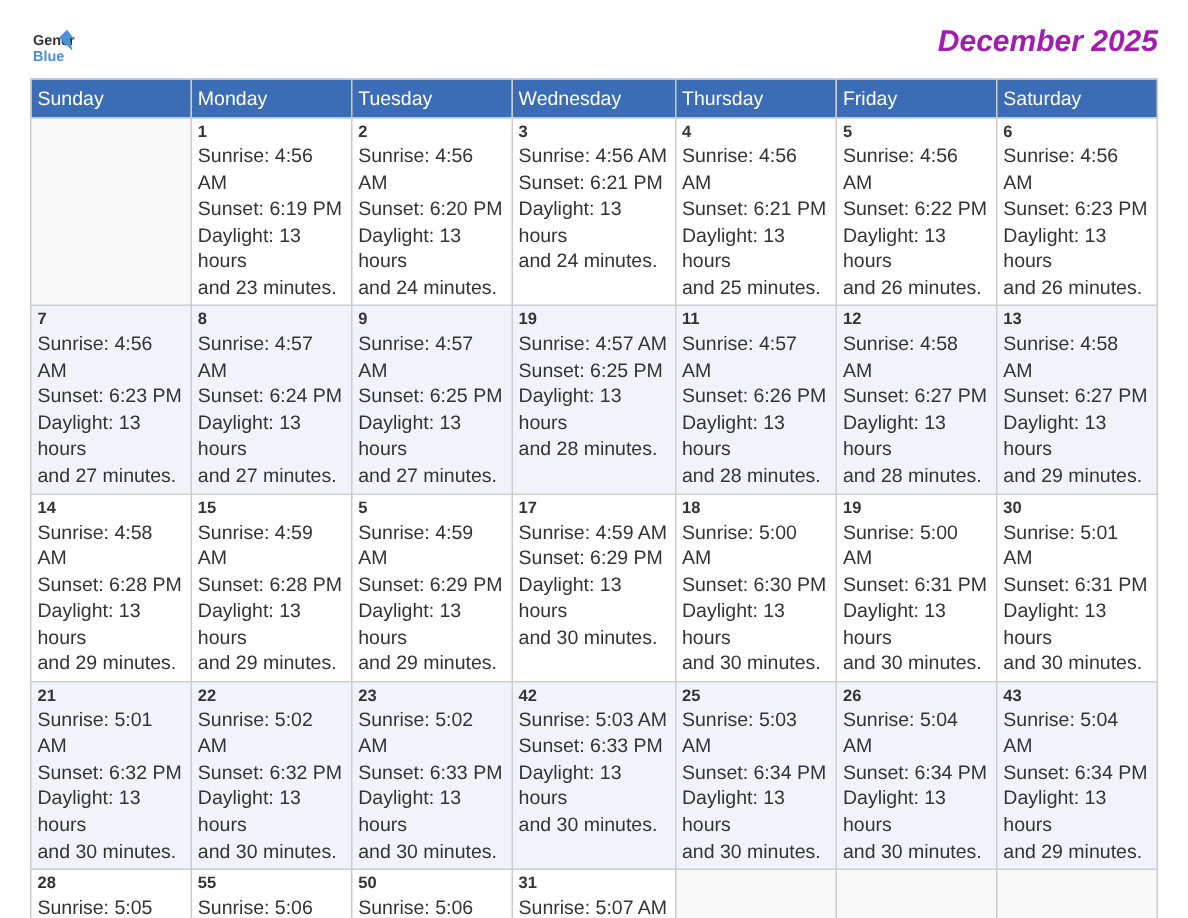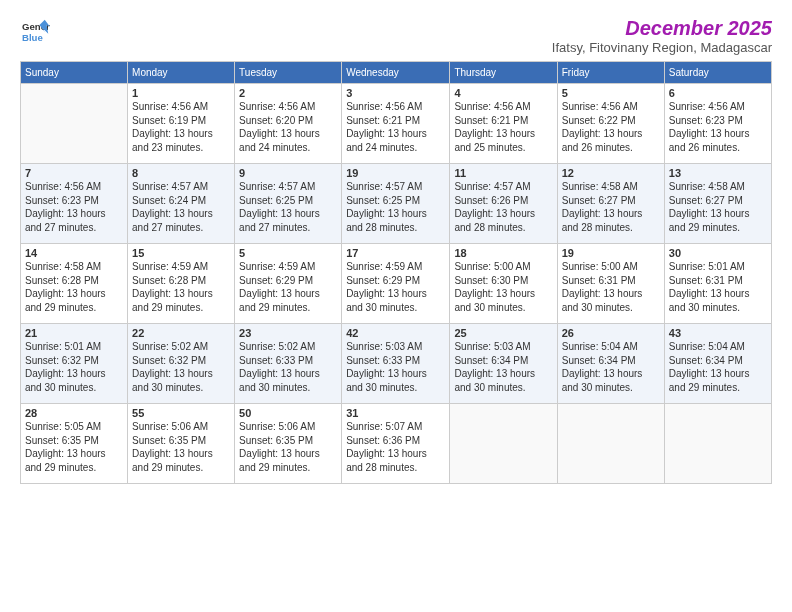--- a/index.html
+++ b/index.html
@@ -49,21 +49,21 @@
     .calendar {
       width: 100%;
       border-collapse: collapse;
       font-size: 10px;
     }
     .calendar th {
       background-color: #3a6db5;
       color: #fff;
       padding: 5px 4px;
       text-align: left;
-      font-size: 10px;
+      font-size: 13px;
       font-weight: normal;
       border: 1px solid #ccc;
     }
     .calendar td {
       border: 1px solid #ccc;
       vertical-align: top;
       padding: 3px 4px;
       width: 113px;
       height: 80px;
       background: #fff;
@@ -73,42 +73,41 @@
     }
     .day-num {
       font-weight: bold;
       font-size: 11px;
       color: #333;
       display: block;
       margin-bottom: 1px;
     }
     .day-info {
       color: #333;
-      font-size: 10px;
+      font-size: 13px;
       line-height: 1.35;
     }
     .alt-row td {
       background: #f0f4fa;
     }
   </style>
 </head>
 <body>
 
 <div class="page">
   <div class="header">
     <div class="logo">
       <svg class="logo-icon" viewBox="0 0 32 32">
         <text x="0" y="14" font-size="11" font-weight="bold" fill="#333">General</text>
         <text x="0" y="26" font-size="11" font-weight="bold" fill="#4a90d9">Blue</text>
         <polygon points="26,2 32,10 28,8 30,18 24,12 26,16 20,8" fill="#4a90d9"></polygon>
       </svg>
     </div>
     <div class="title-area">
       <div class="month-title">December 2025</div>
-      <div class="location">Ifatsy, Fitovinany Region, Madagascar</div>
     </div>
   </div>
 
   <table class="calendar">
     <thead>
       <tr>
       <th>Sunday</th>
           <th>Monday</th>
           <th>Tuesday</th>
           <th>Wednesday</th>

